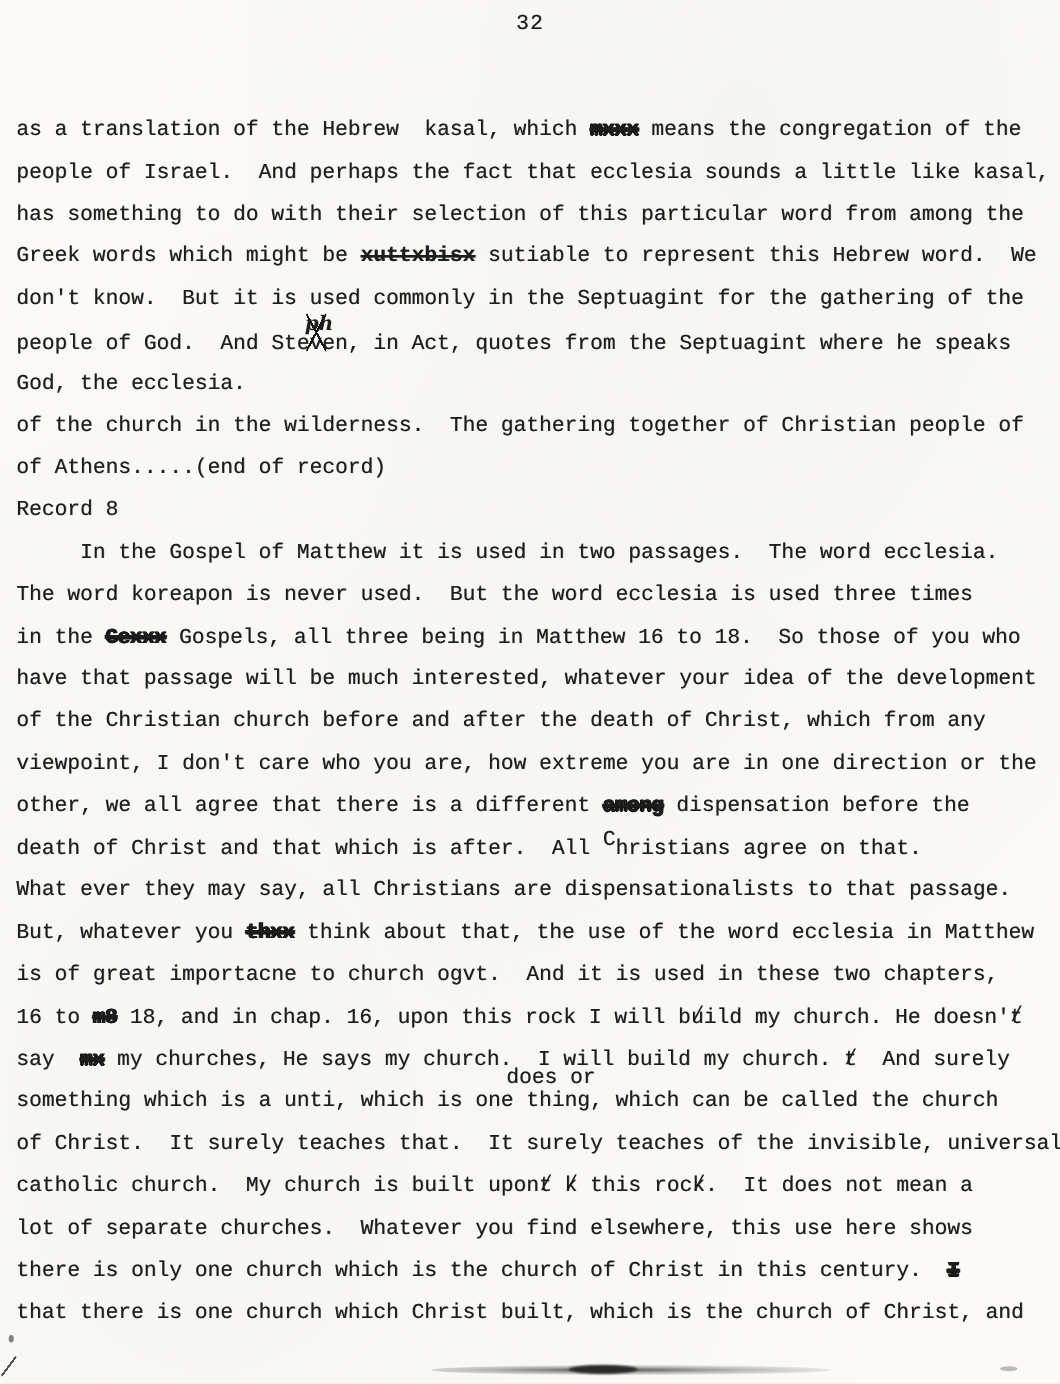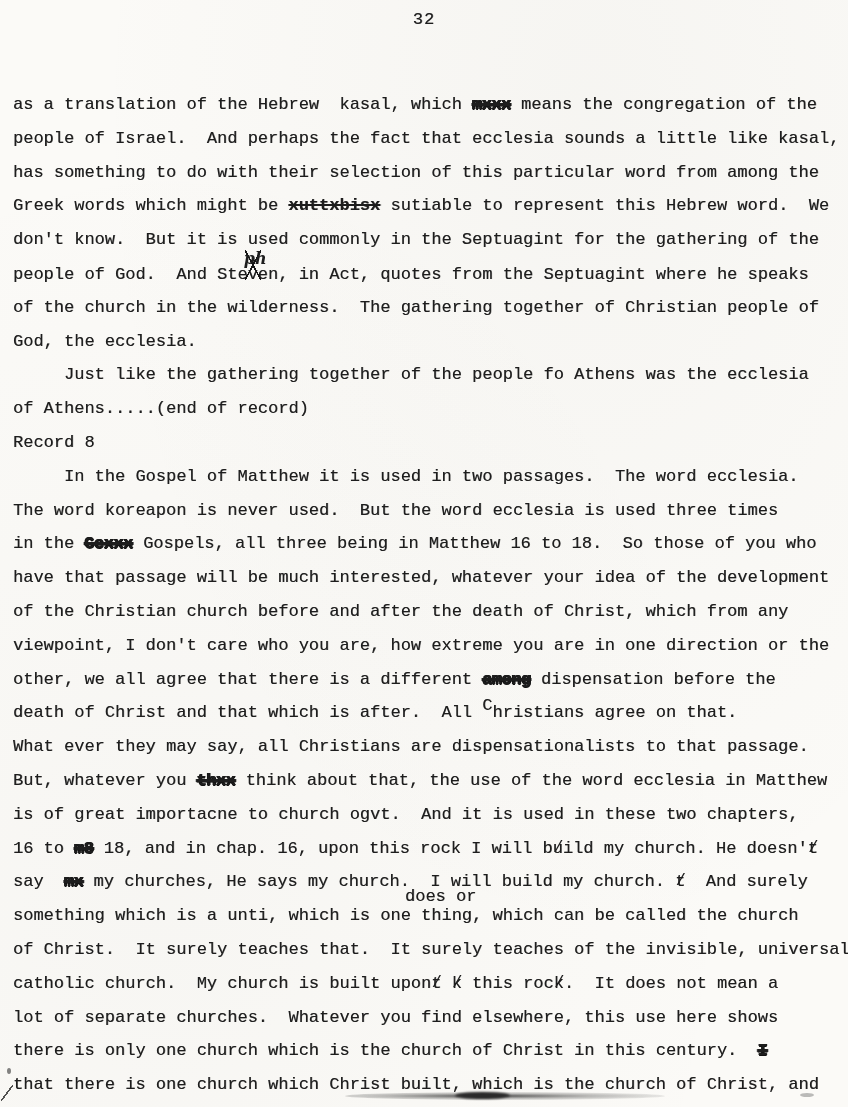--- a/index.html
+++ b/index.html
@@ -111,23 +111,22 @@
 <div class="page">
   <div class="page-number">32</div>
 
   <div class="lines">
       <div class="line"><span>as a translation of the Hebrew  kasal, which </span><span class="seg-blotted">mxxx</span><span> means the congregation of the</span></div>
       <div class="line"><span>people of Israel.  And perhaps the fact that ecclesia sounds a little like kasal,</span></div>
       <div class="line"><span>has something to do with their selection of this particular word from among the</span></div>
       <div class="line"><span>Greek words which might be </span><span class="seg-struck">xuttxbisx</span><span> sutiable to represent this Hebrew word.  We</span></div>
       <div class="line"><span>don't know.  But it is used commonly in the Septuagint for the gathering of the</span></div>
       <div class="line"><span>people of God.  And Ste</span><span class="seg-hand-x">v</span><span class="seg-hand-above">ph</span><span>en, in Act, quotes from the Septuagint where he speaks</span></div>
+      <div class="line"><span>God, the ecclesia.</span></div>
       <div class="line"><span>of the church in the wilderness.  The gathering together of Christian people of</span></div>
-      <div class="line"><span>God, the ecclesia.</span></div>
-      <div class="line"><span>     Just like the gathering together of the people fo Athens was the ecclesia</span></div>
       <div class="line"><span>of Athens.....(end of record)</span></div>
       <div class="line"><span>Record 8</span></div>
       <div class="line"><span>     In the Gospel of Matthew it is used in two passages.  The word ecclesia.</span></div>
       <div class="line"><span>The word koreapon is never used.  But the word ecclesia is used three times</span></div>
       <div class="line"><span>in the </span><span class="seg-blotted">Gexxx</span><span> Gospels, all three being in Matthew 16 to 18.  So those of you who</span></div>
       <div class="line"><span>have that passage will be much interested, whatever your idea of the development</span></div>
       <div class="line"><span>of the Christian church before and after the death of Christ, which from any</span></div>
       <div class="line"><span>viewpoint, I don't care who you are, how extreme you are in one direction or the</span></div>
       <div class="line"><span>other, we all agree that there is a different </span><span class="seg-blotted">among</span><span> dispensation before the</span></div>
       <div class="line"><span>death of Christ and that which is after.  All </span><span class="seg-raised">C</span><span>hristians agree on that.</span></div>

